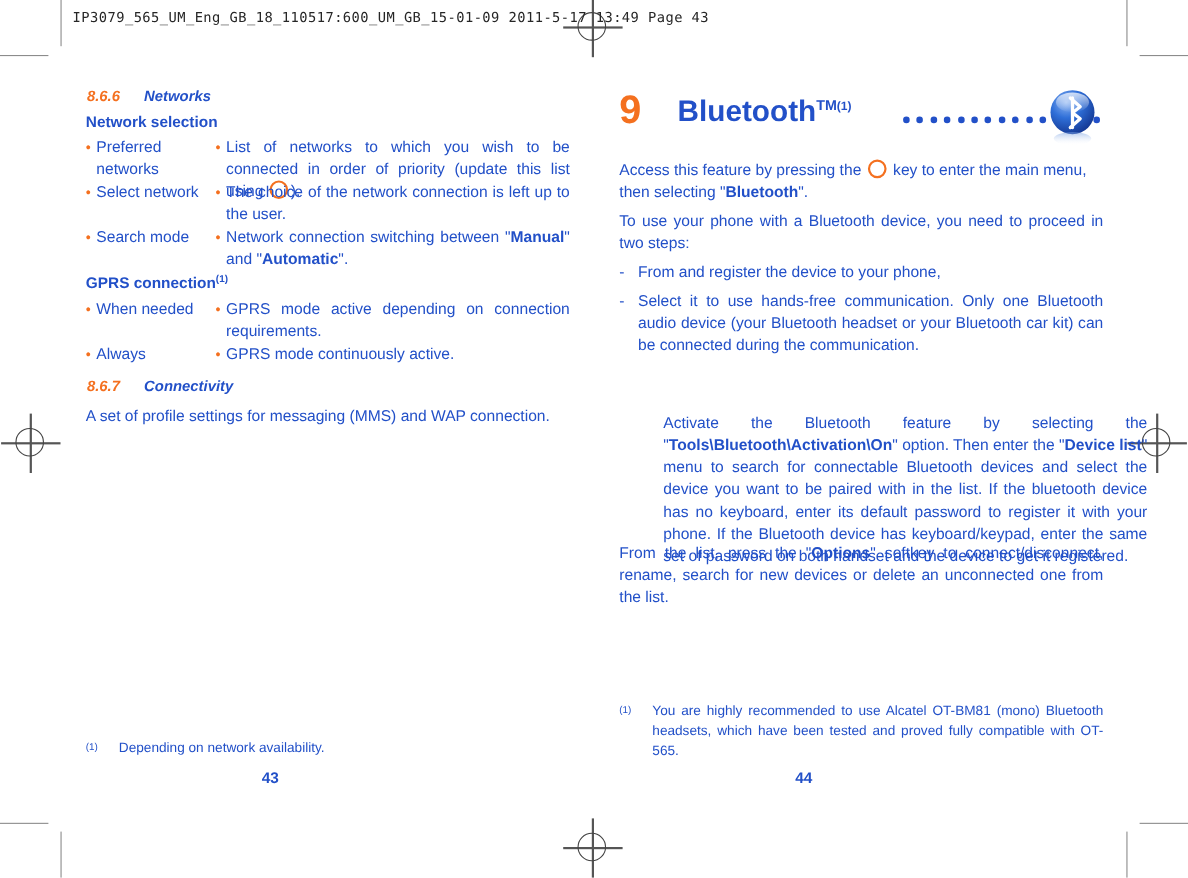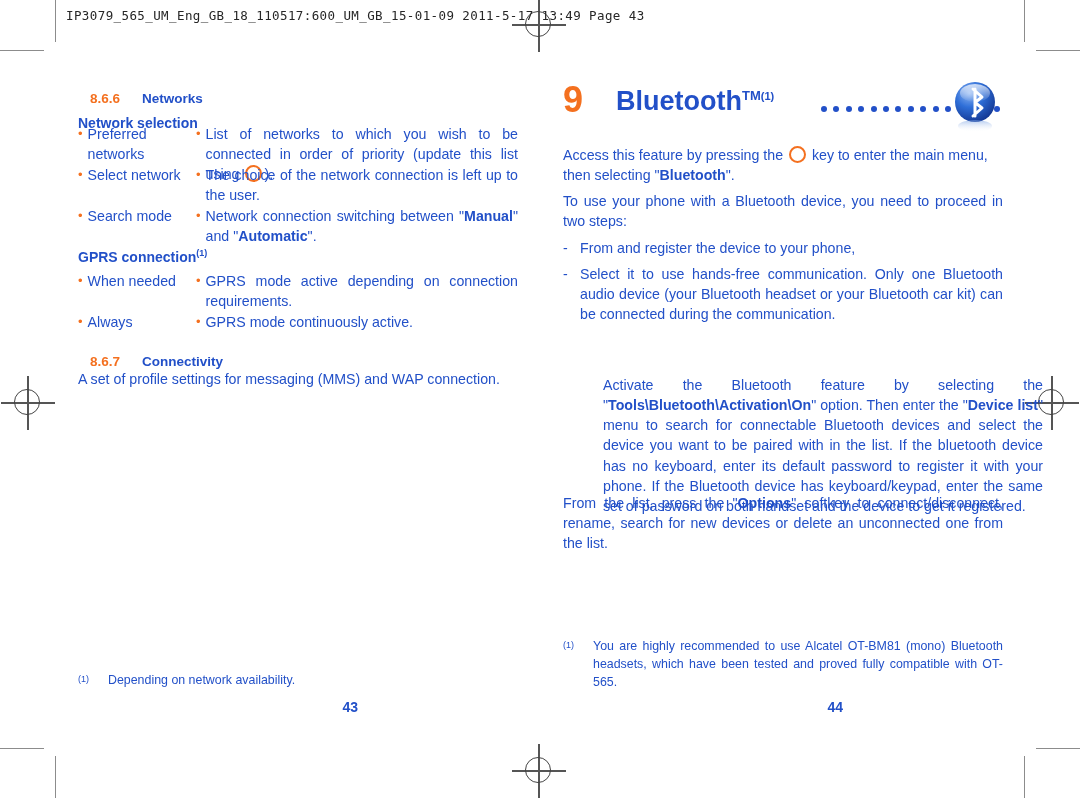--- a/index.html
+++ b/index.html
@@ -63,25 +63,26 @@
   
   .page {
     position: absolute;
     top: 0;
     height: 798px;
   }
   .page-left  { left: 78px;  width: 440px; }
   .page-right { left: 563px; width: 440px; }
 
   h3.sec {
-    margin: 12px;
+    margin: 1px;
     font-size: 13.5px;
     font-weight: bold;
     color: #2250c8;
     line-height: 1.3;
+    font-style: italic;
   }
   h3.sec .num {
     color: #f4701f;
     display: inline-block;
     width: 52px;
   }
 
   h4.sub {
     margin: 0;
     font-size: 14px;
@@ -151,21 +152,21 @@
     font-size: 9px;
     padding-top: 1px;
   }
   .footnote .ftxt { flex: 1 1 auto; text-align: justify; }
 
   .pagenum {
     position: absolute;
     font-size: 14px;
     font-weight: bold;
     color: #2250c8;
-    text-align: right;
+    text-align: left;
     width: 120px;
   }
 
   
   .chapter-head {
     position: absolute;
     left: 563px;
     top: 86px;
     width: 445px;
     height: 50px;
@@ -279,21 +280,21 @@
 </div>
 
 <div class="slug">IP3079_565_UM_Eng_GB_18_110517:600_UM_GB_15-01-09   2011-5-17   13:49   Page 43</div>
 
 <div class="page page-left">
 
   <h3 class="sec" style="position:absolute; top:78px; left:0;">
     <span class="num">8.6.6</span><span>Networks</span>
   </h3>
 
-  <h4 class="sub" style="position:absolute; top:114px; left:0;">Network selection</h4>
+  <h4 class="sub" style="position:absolute; top:101px; left:0;">Network selection</h4>
 
   <div class="defrow" style="position:absolute; top:124px; left:0; width:440px;">
     <div class="term">
       <span class="bullet">•</span>
       <span class="txt">Preferred networks</span>
     </div>
     <div class="desc">
       <span class="bullet">•</span>
       <span class="txt"><span>List of networks to which you wish to be connected in order of priority (update this list using </span><span class="keycircle"></span><span>).</span></span>
     </div>

